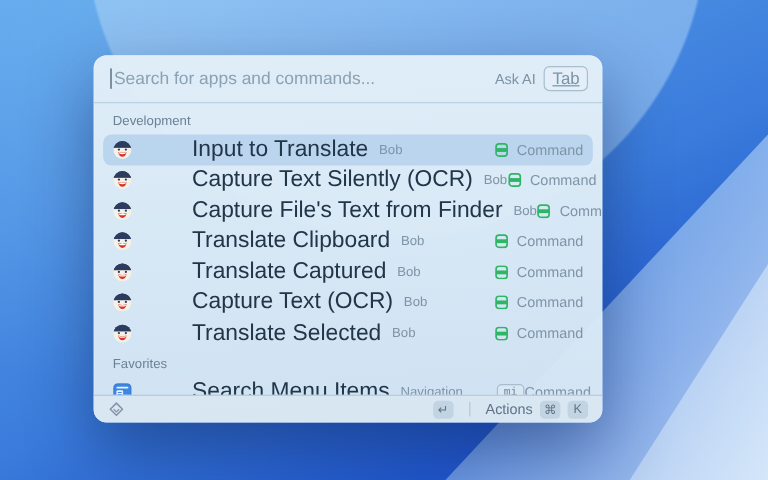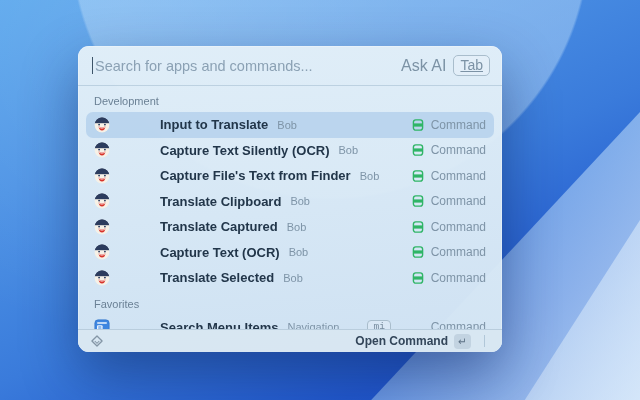--- a/index.html
+++ b/index.html
@@ -34,37 +34,37 @@
   
   .searchbar{ height:40px; flex:0 0 40px; display:flex; align-items:center;
     padding:0 12px 0 14px; border-bottom:1px solid rgba(105,140,170,0.28); }
   .caret{ width:1px; height:17px; background:#3d5468; margin-right:2px; flex:0 0 1px; }
   .search-input{
     flex:1; border:none; outline:none; background:transparent;
     font-family:"Liberation Sans", sans-serif; font-size:14.5px; color:#24384a;
   }
   .search-input::placeholder{ color:#8ba1b4; opacity:1; }
   .askai{ display:flex; align-items:center; gap:7px; cursor:default; }
-  .askai-label{ font-size:16px; color:#7c92a5; }
+  .askai-label{ font-size:12px; color:#7c92a5; }
   .key-outline{
     font-size:14px; color:#7c92a5; border:1px solid #a9bdcc; border-radius:5px;
     padding:2px 6px 3px; line-height:1; background:rgba(255,255,255,0.15);text-decoration:underline;
   }
 
   
   .list{ flex:1; overflow:hidden; padding:2px 8px 0; }
   .section-header{ font-size:11px; color:#6b8195; padding:7px 8px 5px; }
   .row{
     height:25.5px; display:flex; align-items:center; gap:0;
     padding:0 8px; border-radius:7px;
   }
   .row.selected{ background:rgba(160,195,232,0.55); }
   .row-icon{ width:16px; height:16px; flex:0 0 16px; margin-right:10px; display:flex; }
   .row-icon svg{ width:16px; height:16px; }
-  .row-title{ font-size:13px; font-weight:700; color:#22364a; white-space:nowrap;padding-left:40px; }
+  .row-title{ font-size:19px; font-weight:400; color:#22364a; white-space:nowrap;padding-left:40px; }
   .row-subtitle{ font-size:11px; color:#7e94a7; margin-left:9px; white-space:nowrap; }
   .alias-badge{
     margin-left:28px; font-family:"Liberation Mono", monospace; font-size:9.5px;
     color:#74client8ba0; color:#74899c; border:1px solid #a9bdcc; border-radius:4px;
     padding:1.5px 5px 2px; line-height:1; background:rgba(255,255,255,0.2);
   }
   .row-spacer{ flex:1; }
   .accessory{ display:flex; align-items:center; gap:7px; }
   .accessory svg{ width:12px; height:12px; }
   .accessory-label{ font-size:12px; color:#7e94a7; }
@@ -357,19 +357,23 @@
 
   <div class="footer">
     <div class="footer-logo">
       <svg viewBox="0 0 16 16">
           <path d="M8 2.2 L13.8 8 L8 13.8 L2.2 8 Z" fill="none" stroke="#8496a6" stroke-width="1.5" stroke-linejoin="round"></path>
           <path d="M5.4 8 L8 10.6 L10.6 8" fill="none" stroke="#8496a6" stroke-width="1.2"></path>
         </svg>
     </div>
     <div class="footer-spacer"></div>
     <div class="footer-action">
-      <span class="footer-primary-label">Open Command</span>
       <span class="keycap">↵</span>
     </div>
     <div class="footer-divider"></div>
+    <div class="footer-action">
+      <span class="footer-actions-label">Actions</span>
+      <span class="keycap">⌘</span>
+      <span class="keycap">K</span>
+    </div>
   </div>
 
 </div>
 
 </body></html>

